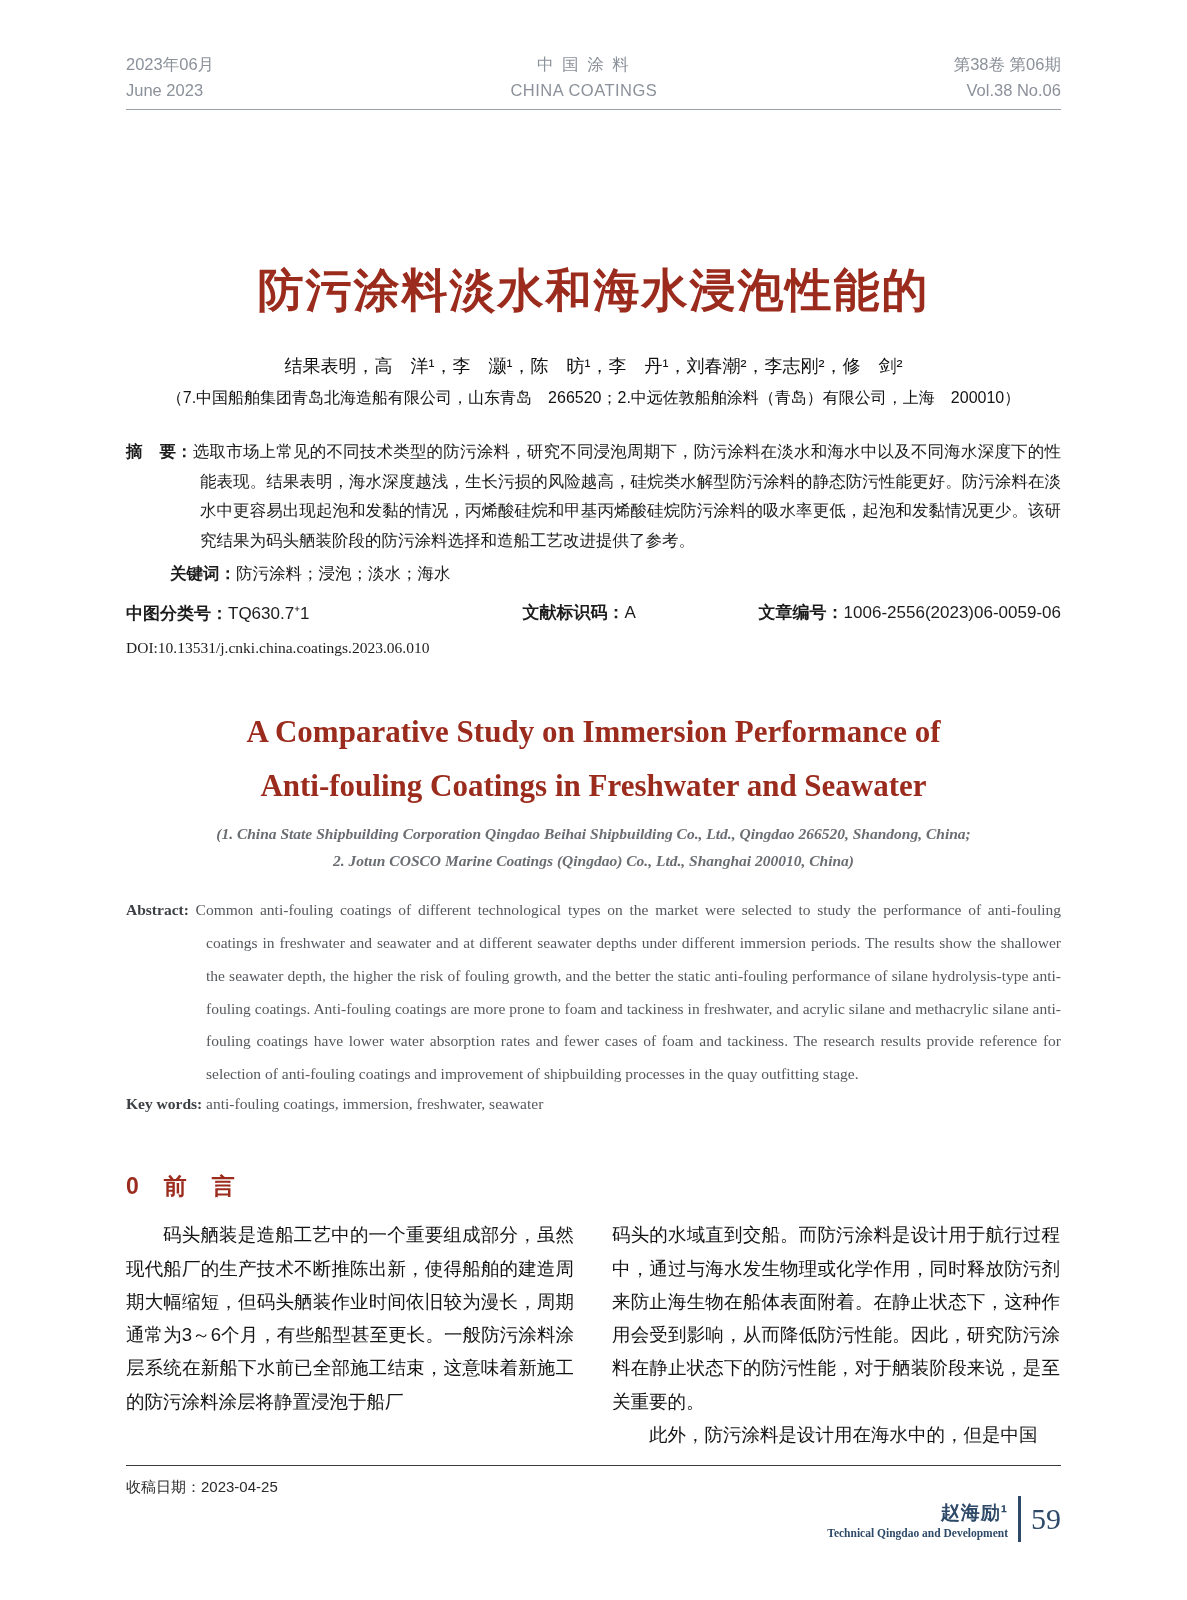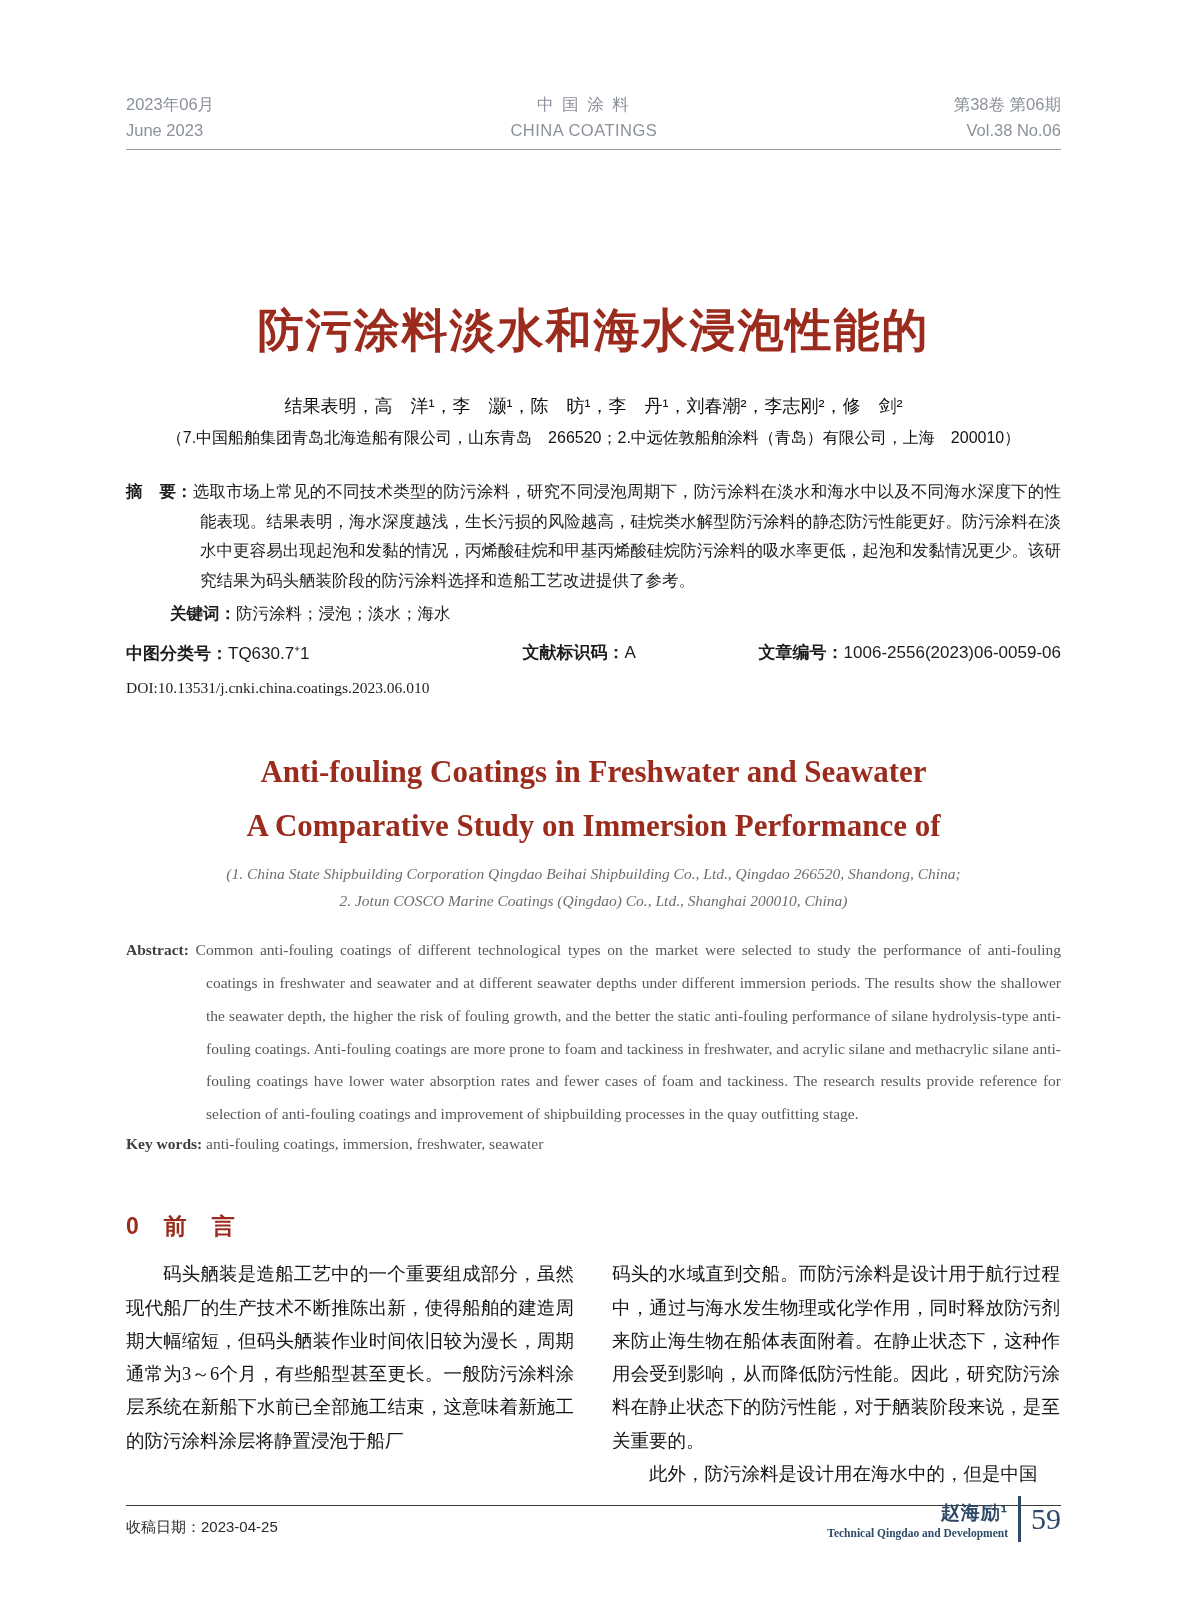--- a/index.html
+++ b/index.html
@@ -12,21 +12,20 @@
     overflow: hidden;
   }
   .page { width: 935px; margin: 0 auto; padding-top: 52px; position: relative; }
 
   
   .jheader {
     display: flex; justify-content: space-between; align-items: flex-end;
     color: #8b919a;
     border-bottom: 1.5px solid #9aa0a8;
     padding-bottom: 6px;
-    margin-top: 40px;
   }
   .jheader .col { line-height: 1.55; }
   .jheader .c-left  { text-align: left;  font-size: 16.5px; }
   .jheader .c-mid   { text-align: center; font-size: 16.5px; letter-spacing: 2px; }
   .jheader .c-mid .en { letter-spacing: 0.5px; }
   .jheader .c-right { text-align: right; font-size: 16.5px; }
 
   
   .title-cn {
     margin-top: 145px;
@@ -75,21 +74,21 @@
     color: #9a2b1d;
     font-family: "Liberation Serif", serif;
     font-weight: bold;
     font-size: 31px;
     line-height: 1.75;
   }
   .authors-en { margin-top: 16px; text-align: center; font-size: 15.5px; color: #6a6d71; }
   .affil-en {
     margin-top: 8px; text-align: center;
     font-family: "Liberation Serif", serif; font-style: italic;
-    font-size: 15.5px; color: #6a6d71; line-height: 1.7;
+    font-size: 15.5px; color: #6a6d71; line-height: 1.7; font-weight: bold;
   }
 
   
   .abstract-en {
     margin-top: 20px;
     font-family: "Liberation Serif", serif;
     font-size: 15.5px; color: #55585c;
     line-height: 2.12;
     text-align: justify;
     padding-left: 80px;
@@ -106,21 +105,21 @@
   .section-head {
     margin-top: 58px;
     color: #9a2b1d;
     font-weight: bold;
     font-size: 23px;
     letter-spacing: 1px;
   }
   .columns { display: flex; gap: 38px; margin-top: 16px; }
   .colm { width: 448px; }
   .colm p {
-    font-family: Liberation Serif, serif;
+    font-family: Liberation Sans, sans-serif;
     font-size: 18.5px; line-height: 1.8;
     text-align: justify;
     color: #141414;
   }
   .colm p.indent { text-indent: 2em; }
 
   
   .footnote {
     margin-top: 14px;
     border-top: 1.5px solid #3a3a3a;
@@ -174,22 +173,22 @@
   <div class="keywords-cn"><span class="lbl">关键词：</span><span>防污涂料；浸泡；淡水；海水</span></div>
 
   <div class="meta-row">
     <div class="m1"><span class="lbl">中图分类号：</span><span>TQ630.7⁺1</span></div>
     <div class="m2"><span class="lbl">文献标识码：</span><span>A</span></div>
     <div class="m3"><span class="lbl">文章编号：</span><span>1006-2556(2023)06-0059-06</span></div>
   </div>
   <div class="doi-line">DOI:10.13531/j.cnki.china.coatings.2023.06.010</div>
 
   <div class="title-en">
+    <div>A Comparative Study on Immersion Performance of</div>
     <div>Anti-fouling Coatings in Freshwater and Seawater</div>
-    <div>A Comparative Study on Immersion Performance of</div>
   </div>
 
   <div class="affil-en">
     <div>(1. China State Shipbuilding Corporation Qingdao Beihai Shipbuilding Co., Ltd., Qingdao 266520, Shandong, China;</div>
     <div>2. Jotun COSCO Marine Coatings (Qingdao) Co., Ltd., Shanghai 200010, China)</div>
   </div>
 
   <div class="abstract-en"><span class="lbl">Abstract:</span> <span>Common anti-fouling coatings of different technological types on the market were selected to study the performance of anti-fouling coatings in freshwater and seawater and at different seawater depths under different immersion periods. The results show the shallower the seawater depth, the higher the risk of fouling growth, and the better the static anti-fouling performance of silane hydrolysis-type anti-fouling coatings. Anti-fouling coatings are more prone to foam and tackiness in freshwater, and acrylic silane and methacrylic silane anti-fouling coatings have lower water absorption rates and fewer cases of foam and tackiness. The research results provide reference for selection of anti-fouling coatings and improvement of shipbuilding processes in the quay outfitting stage.</span></div>
 
   <div class="keywords-en"><span class="lbl">Key words:</span> <span>anti-fouling coatings, immersion, freshwater, seawater</span></div>

